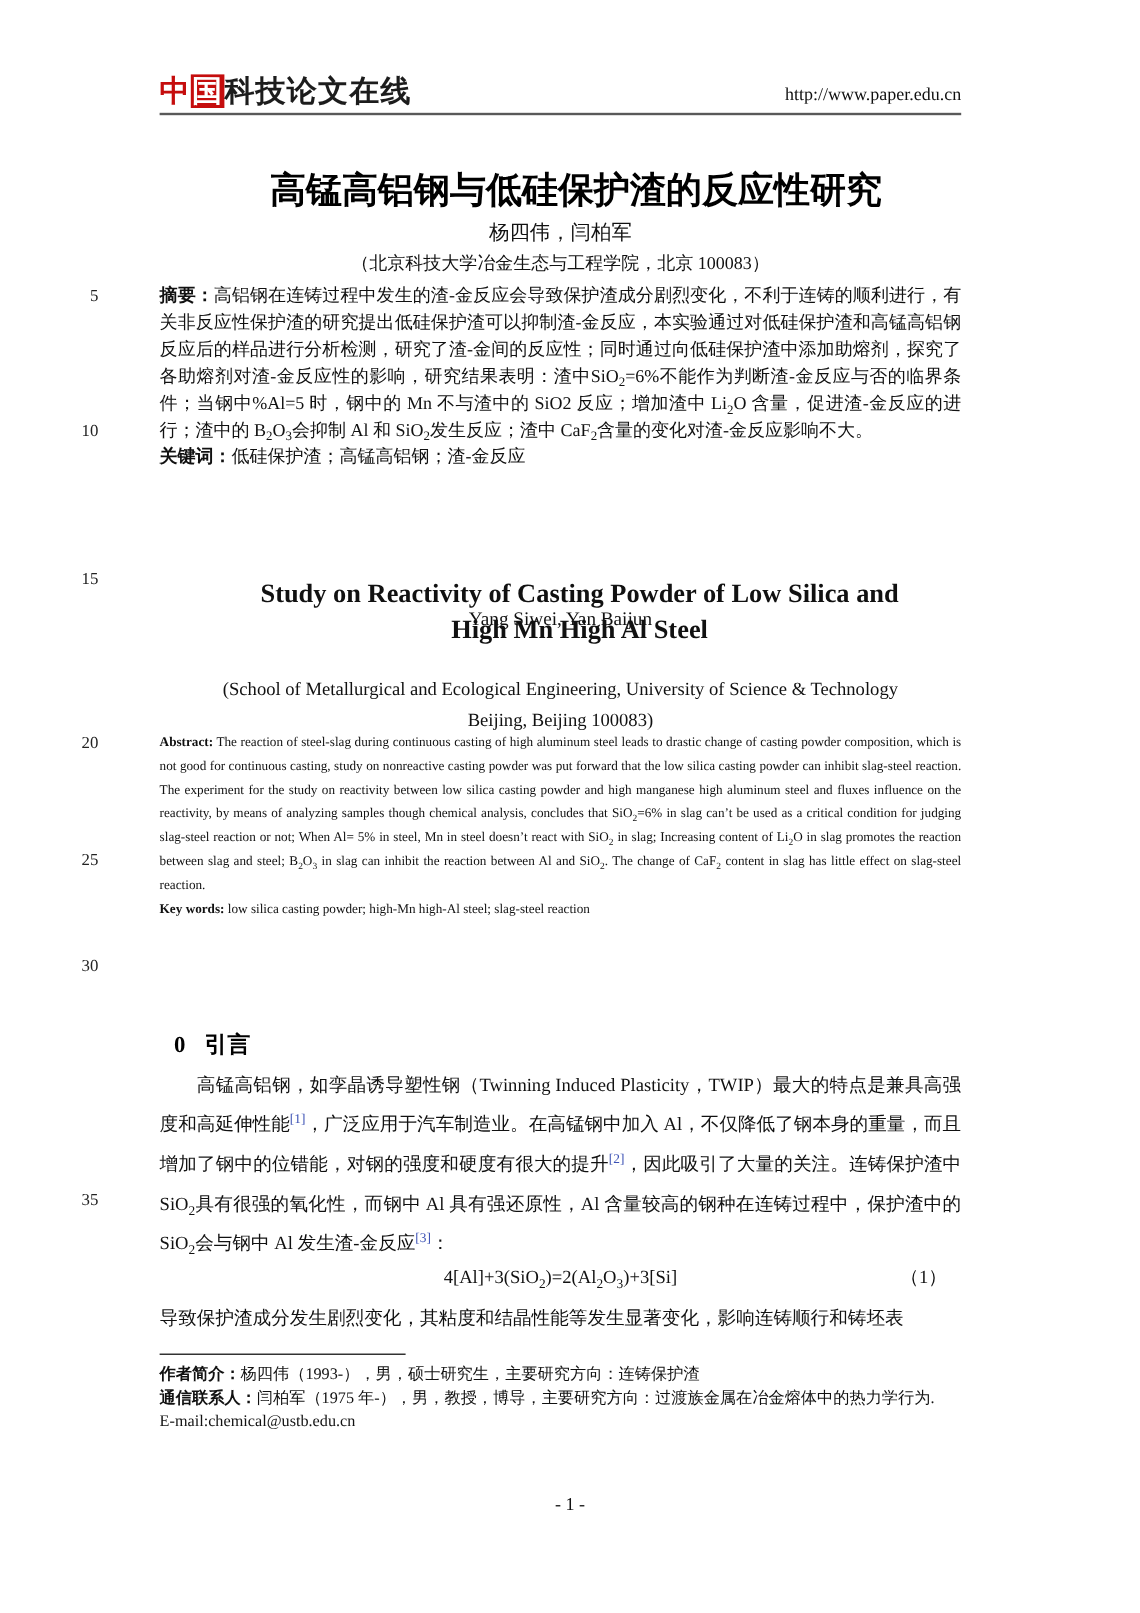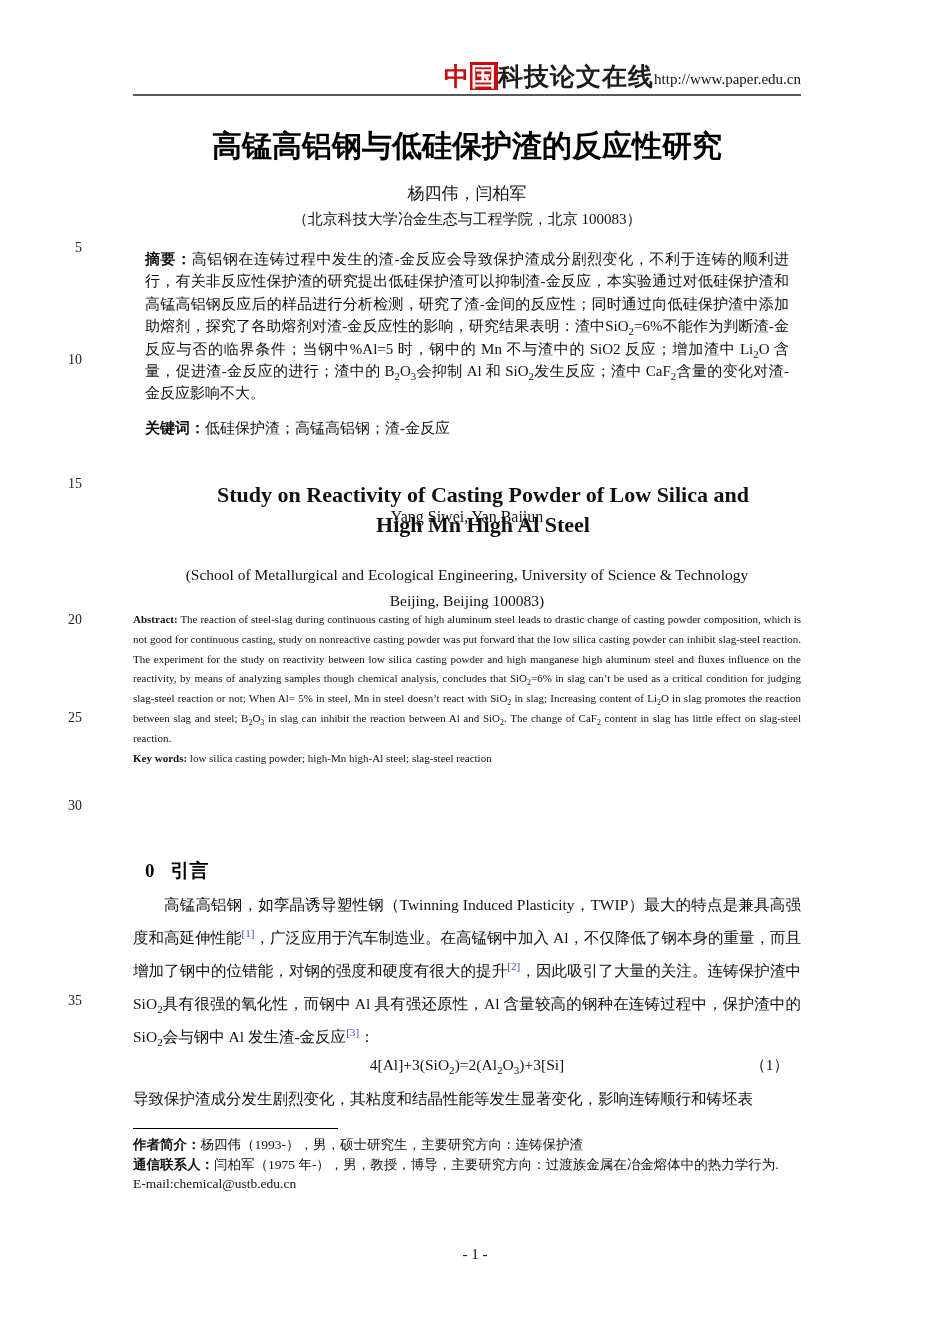--- a/index.html
+++ b/index.html
@@ -1,36 +1,36 @@
 <!DOCTYPE html>
 <html><head>
 <meta charset="utf-8">
 <style>
   html,body{margin:0;padding:0;background:#fff;}
   .page{position:relative;width:950px;height:1344px;background:#ffffff;overflow:hidden;
         font-family:"Liberation Serif","DejaVu Serif",serif;color:#111;}
   
   .header{position:absolute;top:62px;left:133px;width:668px;}
-  .header-row{display:flex;justify-content:flex-end;align-items:flex-end;padding-bottom:4px;}
+  .header-row{display:flex;justify-content:space-between;align-items:flex-end;padding-bottom:4px;}
   .logo{font-family:"Liberation Sans","DejaVu Sans",sans-serif;font-weight:bold;
         font-size:25px;letter-spacing:1px;color:#1c1c1c;line-height:28px;white-space:nowrap;}
   .logo-zhong{color:#c50d0d;}
   .logo-guo{color:#fff;background:#c50d0d;padding:0 1px;}
   .site-url{font-size:15px;color:#101010;padding-bottom:2px;}
   .header-rule{border-top:2px solid #595959;height:0;}
   
   .line-no{position:absolute;left:50px;width:32px;text-align:right;font-size:14px;color:#222;}
   
-  .title-cn{position:absolute;top:126px;left:133px;width:668px;text-align:center;margin:0;
+  .title-cn{position:absolute;top:126px;left:133px;width:668px;text-align:center;margin:13px;
             font-family:"Liberation Sans","DejaVu Sans",sans-serif;font-weight:bold;
             font-size:30px;line-height:40px;color:#000;}
   .authors-cn{position:absolute;top:182px;left:133px;width:668px;text-align:center;font-size:17px;}
   .affil-cn{position:absolute;top:210px;left:133px;width:668px;text-align:center;font-size:15px;}
   .cnblock{position:absolute;top:236px;left:133px;width:668px;font-size:15px;line-height:22.4px;}
-  .cnblock p{margin:12px;text-align:justify;}
+  .cnblock p{margin:0;text-align:justify;}
   .label-hei{font-family:"Liberation Sans","DejaVu Sans",sans-serif;font-weight:bold;}
   
   .title-en{position:absolute;top:464px;left:133px;width:668px;text-align:center;margin:16px;
             font-size:22px;line-height:30px;font-weight:bold;}
   .authors-en{position:absolute;top:508px;left:133px;width:668px;text-align:center;font-size:16px;}
   .affil-en{position:absolute;top:562px;left:133px;width:668px;text-align:center;
             font-size:15.5px;line-height:26px;}
   .enblock{position:absolute;top:610px;left:133px;width:668px;font-size:11px;line-height:19.8px;}
   .enblock p{margin:0;text-align:justify;}
   .enblock .bold{font-weight:bold;}

